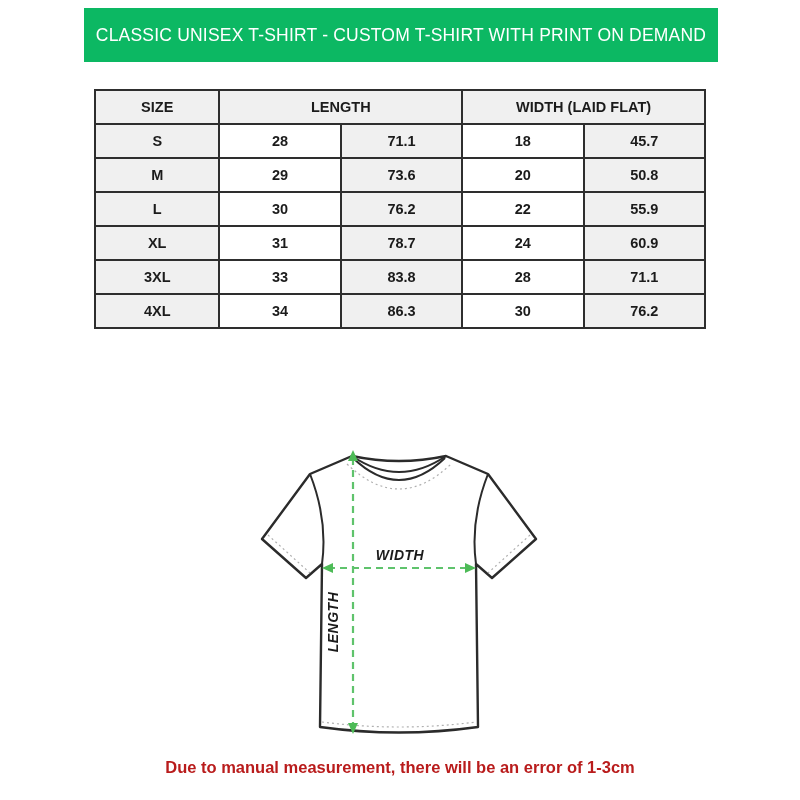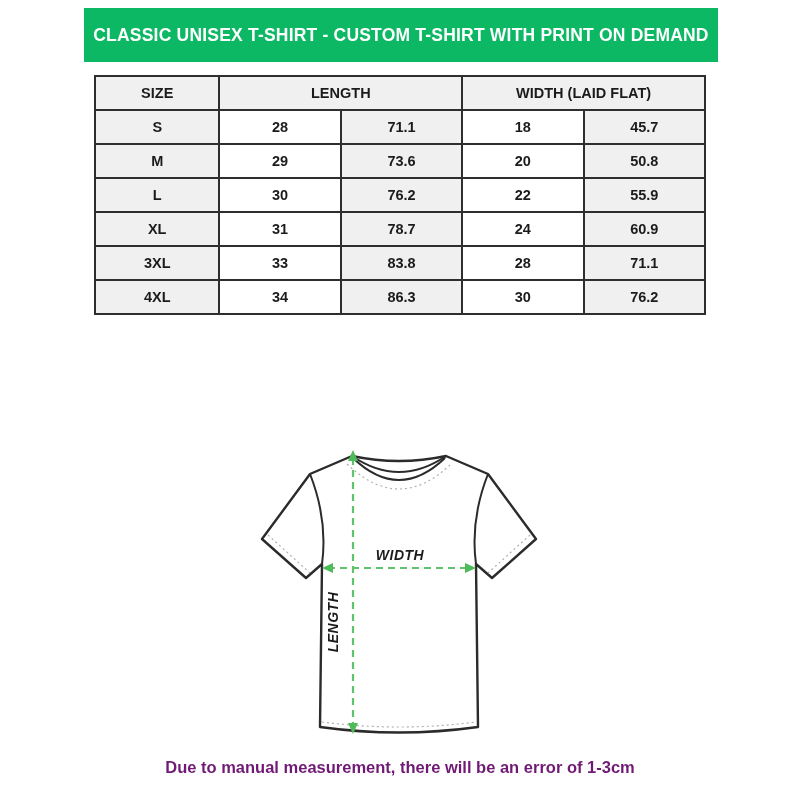--- a/index.html
+++ b/index.html
@@ -11,25 +11,25 @@
   }
   .page{width:800px;height:800px;position:relative;}
 
   
   .banner{
     position:absolute;left:84px;top:8px;width:634px;height:54px;
     background:#0CB863;color:#ffffff;
     display:flex;align-items:center;justify-content:center;
   }
   .banner-title{
-    font-weight:bold;font-size:17.5px;letter-spacing:.2px;text-align:center;
+    font-weight:normal;font-size:17.5px;letter-spacing:.2px;text-align:center;
   }
 
   
-  .chart-wrap{position:absolute;left:94px;top:75px;width:487px;}
+  .chart-wrap{position:absolute;left:94px;top:89px;width:487px;}
   table.size-chart{
     width:612px;border-collapse:collapse;table-layout:fixed;
   }
   table.size-chart th, table.size-chart td{
     border:2px solid #2E2E2E;
     height:32px;
     text-align:center;vertical-align:middle;
     font-weight:bold;font-size:14.5px;color:#1B1B1B;
     padding:0;
   }
@@ -43,21 +43,21 @@
   .diagram svg{display:block;}
   .svg-label{
     font-family:"Liberation Sans", sans-serif;
     font-weight:bold;font-size:14px;fill:#1B1B1B;letter-spacing:.5px;
   }
 
   
   .footer-note{
     position:absolute;left:0;top:758px;width:800px;
     text-align:center;
-    color:#701a75;font-weight:bold;font-size:16.5px;
+    color:#b91c1c;font-weight:bold;font-size:16.5px;
   }
 </style>
 </head>
 <body>
 
 <div class="page">
 
   <div class="banner">
     <div class="banner-title">CLASSIC UNISEX T-SHIRT - CUSTOM T-SHIRT WITH PRINT ON DEMAND</div>
   </div>

